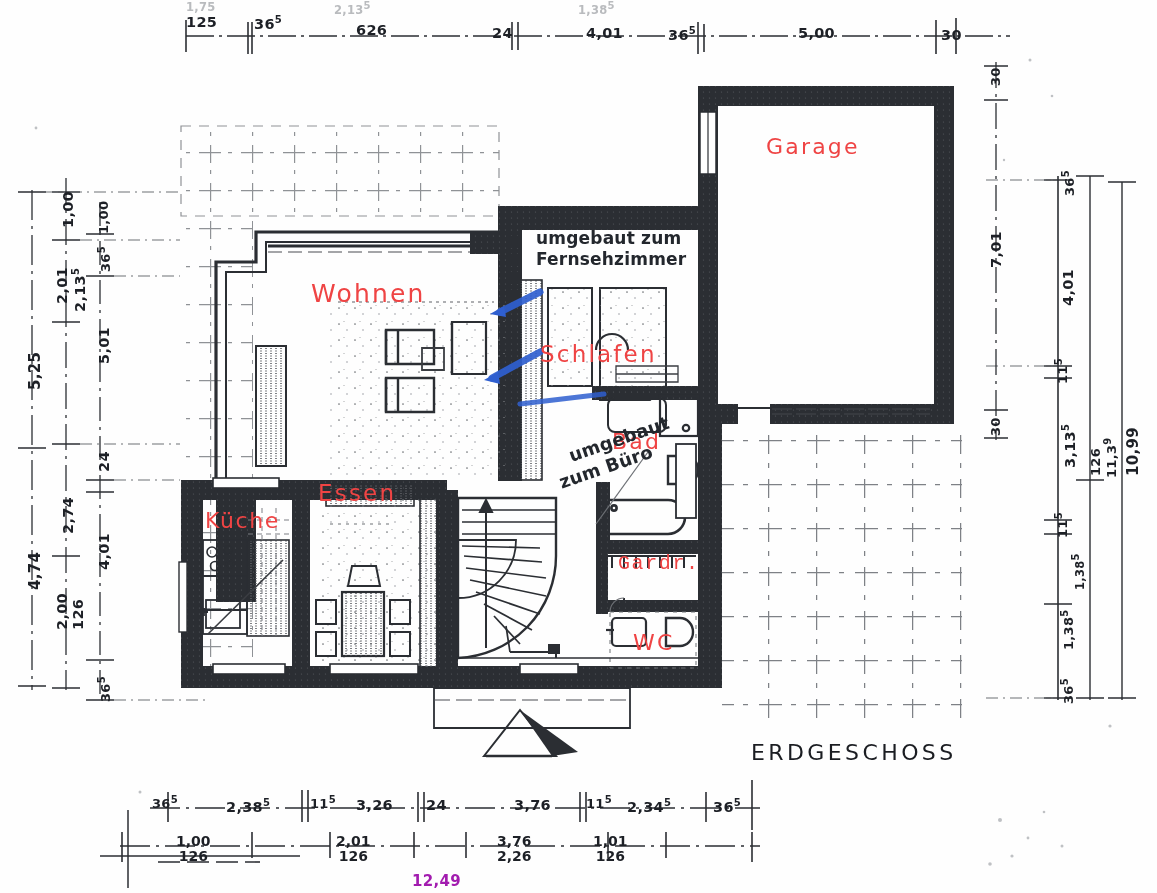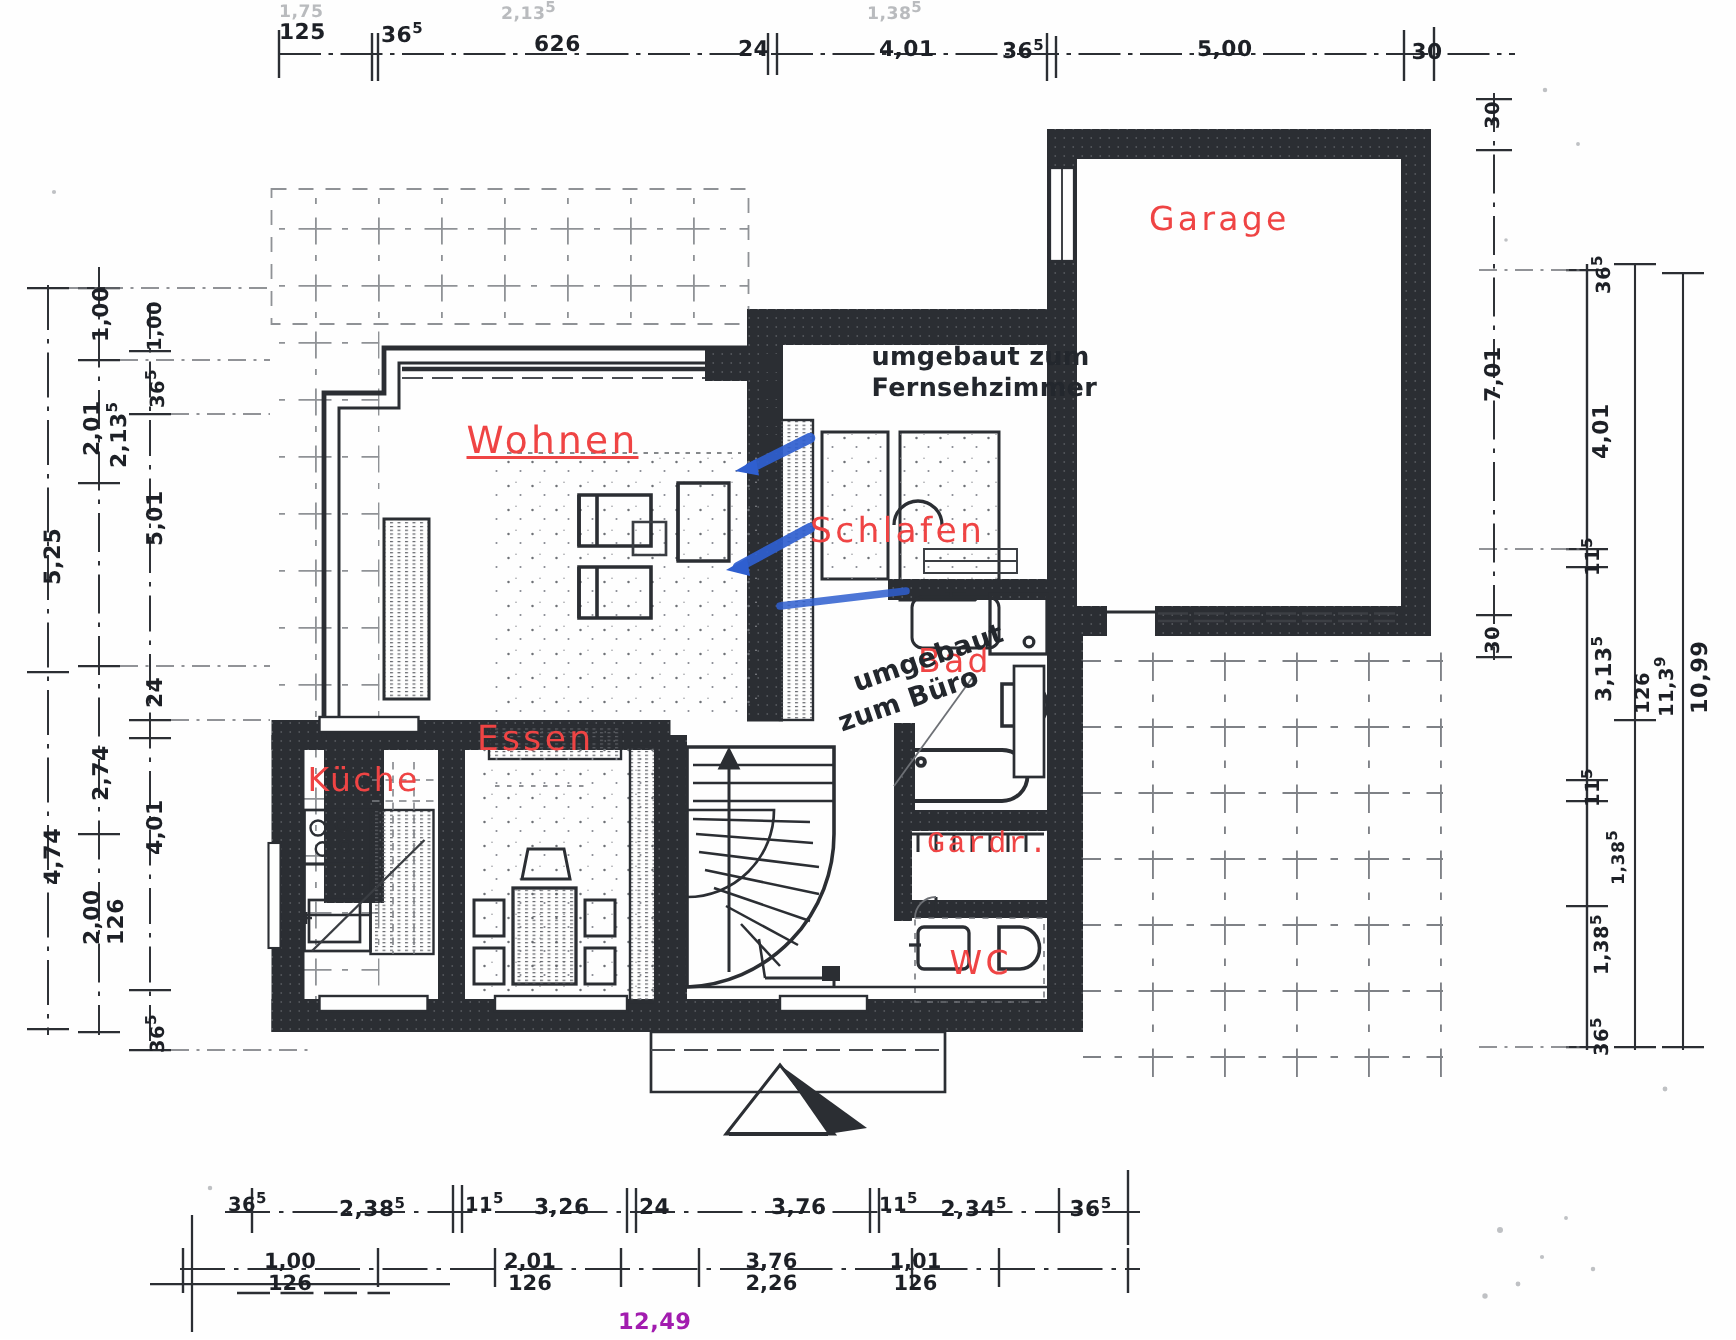--- a/index.html
+++ b/index.html
@@ -508,40 +508,41 @@
         <circle cx="1062" cy="846" r="1.5"></circle>
       <circle cx="140" cy="792" r="1.5"></circle>
         <circle cx="36" cy="128" r="1.4"></circle>
       <circle cx="1110" cy="726" r="1.6"></circle>
         <circle cx="1030" cy="60" r="1.5"></circle>
       <circle cx="1052" cy="96" r="1.3"></circle>
         <circle cx="1004" cy="160" r="1.2"></circle>
     </g>
   </svg>
 
-  <div class="roomlabel" style="left:311px; top:279px; font-size:25px;text-decoration:underline;">Wohnen</div>
+  <div class="roomlabel" style="left:311px; top:279px; font-size:25px;">Wohnen</div>
   <div class="roomlabel sm" style="left:205px; top:508px; font-size:22px;">Küche</div>
   <div class="roomlabel" style="left:318px; top:480px; font-size:23px;">Essen</div>
   <div class="roomlabel" style="left:540px; top:341px; font-size:23px;">Schlafen</div>
   <div class="roomlabel" style="left:612px; top:429px; font-size:22px;">Bad</div>
   <div class="roomlabel sm" style="left:618px; top:552px; font-size:20px;font-family:Liberation Mono, monospace;">Gardr.</div>
   <div class="roomlabel" style="left:633px; top:630px; font-size:22px;">WC</div>
   <div class="roomlabel" style="left:766px; top:134px; font-size:22px;">Garage</div>
 
-  <div class="annot" style="left:536px; top:228px; font-size:17px;margin-left:45px;">
+  <div class="annot" style="left:536px; top:228px; font-size:17px;">
     <div>umgebaut zum</div>
     <div>Fernsehzimmer</div>
   </div>
 
   <div class="annot" style="left:566px; top:446px; font-size:18px;
               transform:rotate(-19deg); transform-origin:0 0;">
     <div>umgebaut</div>
     <div style="margin-left:-18px;">zum Büro</div>
   </div>
 
+  <div class="floorname" style="left:751px; top:740px;">ERDGESCHOSS</div>
 
   <div class="dim tiny" style="left:186px; top:0; color:#b9bbbe;">
     <span>1,75</span>
   </div>
   <div class="dim" style="left:186px; top:14px;">
     <span>125</span>
   </div>
   <div class="dim" style="left:254px; top:14px;">
     <span>36</span><sup>5</sup>
   </div>

